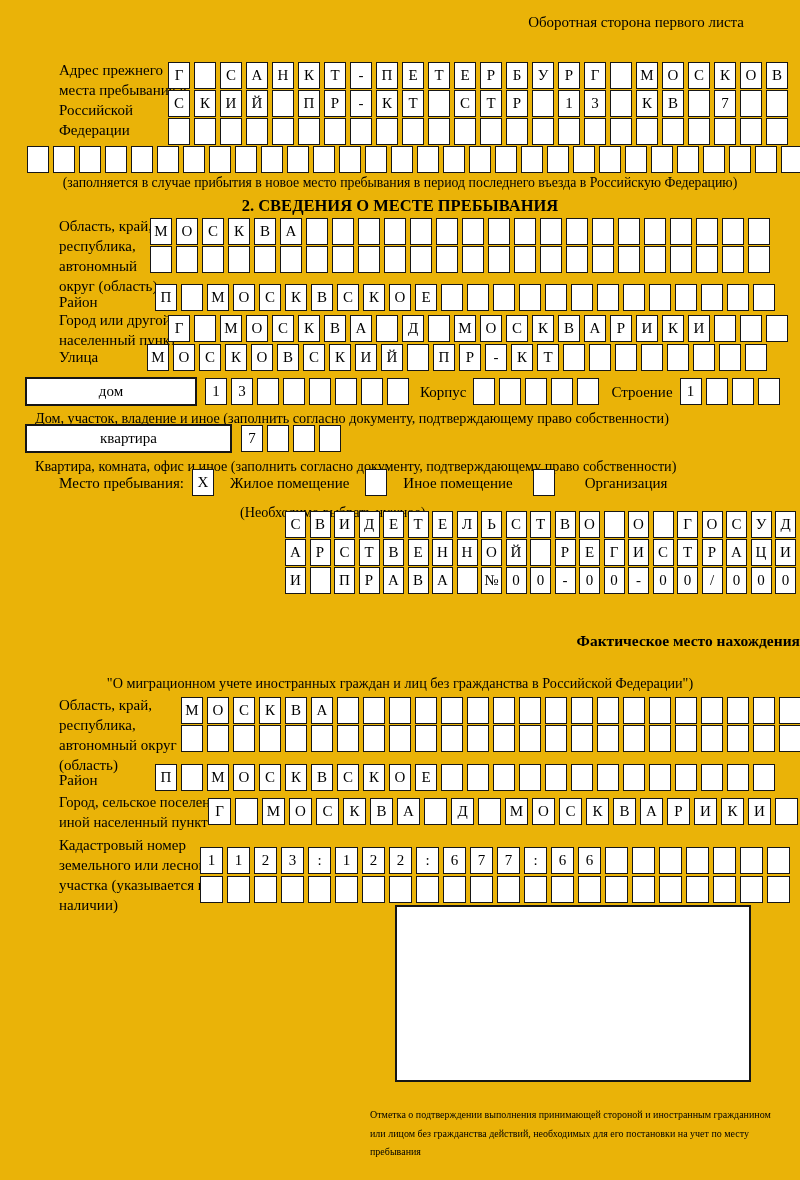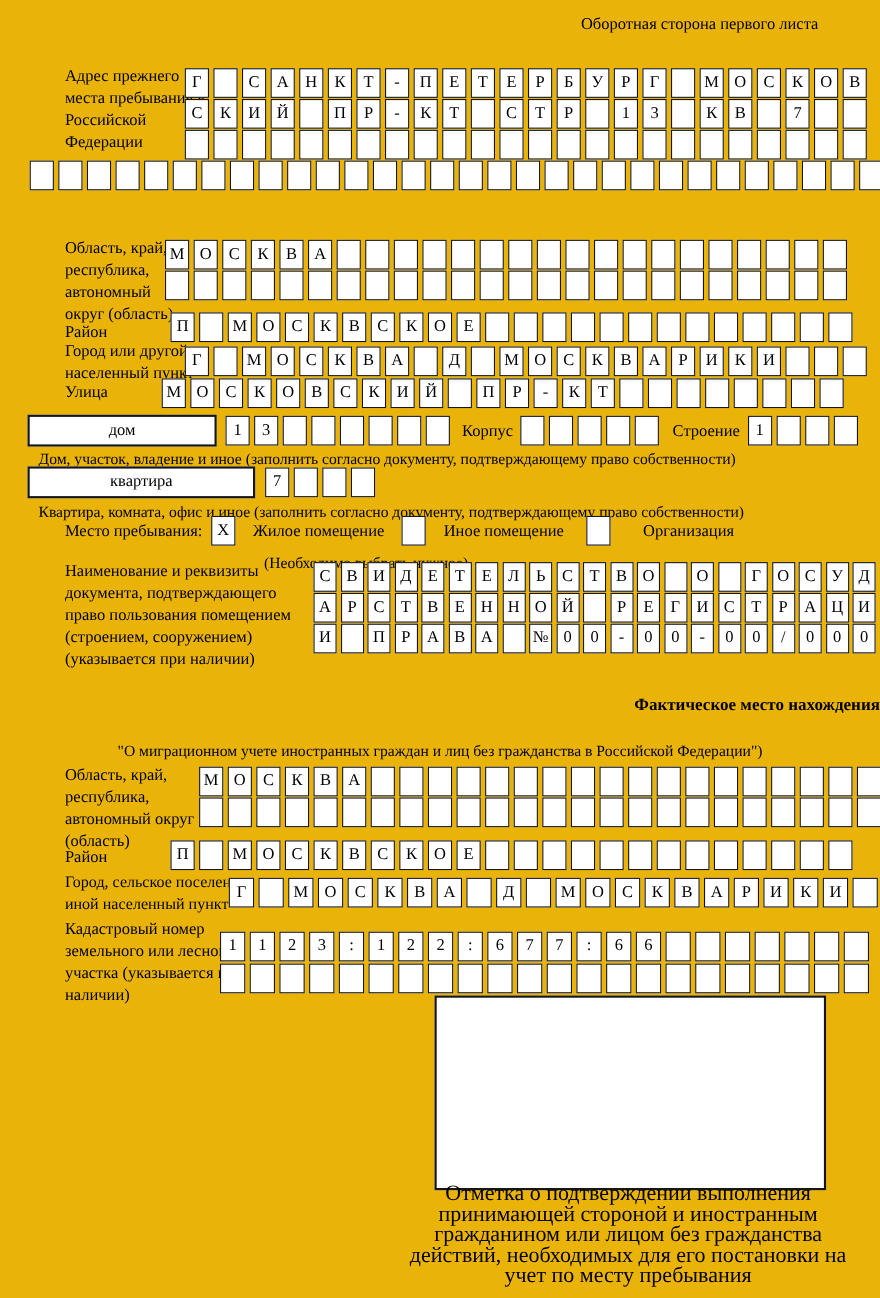--- a/index.html
+++ b/index.html
@@ -68,21 +68,21 @@
   #region2Row0{left:181px;top:697px;}
   #region2Row1{left:181px;top:725px;}
   #district2Label{left:35px;top:770px;}
   #district2Row{left:155px;top:764px;}
   #city2Label{left:35px;top:792px;width:180px;font-size:14.6px;}
   #city2Row{left:208px;top:798px;}
   #cadLabel{left:35px;top:835px;width:170px;}
   #cadRow0{left:200px;top:847px;}
   #cadRow1{left:200px;top:876px;}
   #stampBox{left:395px;top:905px;width:356px;height:177px;border:2px solid #161616;box-sizing:border-box;background:#fff;}
-  #stampCaption{left:370px;top:1076px;width:402px;text-align:center;font-size:20px;line-height:18.5px;}
+  #stampCaption{left:370px;top:1106px;width:402px;font-size:10px;line-height:18.5px;}
 </style>
 </head>
 <body>
 
 <div class="page">
 
   <div id="headerNote" class="abs">Оборотная сторона первого листа</div>
 
   <div id="prevLabel" class="abs lbl">Адрес прежнего места пребывания в Российской Федерации</div>
   <div id="prevRow0" class="abs cells">
@@ -188,21 +188,23 @@
       <span class="cell"></span>
       <span class="cell"></span>
       <span class="cell"></span>
       <span class="cell"></span>
       <span class="cell"></span>
       <span class="cell"></span>
       <span class="cell"></span>
       <span class="cell"></span>
       <span class="cell"></span>
     </div>
-
+  <div id="prevFootnote" class="abs small center">(заполняется в случае прибытия в новое место пребывания в период последнего въезда в Российскую Федерацию)</div>
+
+  <div id="sec2Title" class="abs title center">2. СВЕДЕНИЯ О МЕСТЕ ПРЕБЫВАНИЯ</div>
 
   <div id="regionLabel" class="abs lbl">Область, край, республика, автономный округ (область)</div>
   <div id="regionRow0" class="abs cells">
       <span class="cell">М</span>
       <span class="cell">О</span>
       <span class="cell">С</span>
       <span class="cell">К</span>
       <span class="cell">В</span>
       <span class="cell">А</span>
       <span class="cell"></span>
@@ -380,21 +382,20 @@
     <span id="stayLbl" class="lbl">Место пребывания:</span>
     <span class="cell cb">X</span>
     <span id="stayOpt0" class="lbl">Жилое помещение</span>
     <span class="cell cb"></span>
     <span id="stayOpt1" class="lbl">Иное помещение</span>
     <span class="cell cb"></span>
     <span id="stayOpt2" class="lbl">Организация</span>
   </div>
   <div id="stayNote" class="abs note">(Необходимо выбрать нужное)</div>
 
-  <div id="docLabel" class="abs lbl">Наименование и реквизиты документа, подтверждающего право пользования помещением (строением, сооружением) (указывается при наличии)</div>
   <div id="docRow0" class="abs cells tight">
       <span class="cell">С</span>
       <span class="cell">В</span>
       <span class="cell">И</span>
       <span class="cell">Д</span>
       <span class="cell">Е</span>
       <span class="cell">Т</span>
       <span class="cell">Е</span>
       <span class="cell">Л</span>
       <span class="cell">Ь</span>

